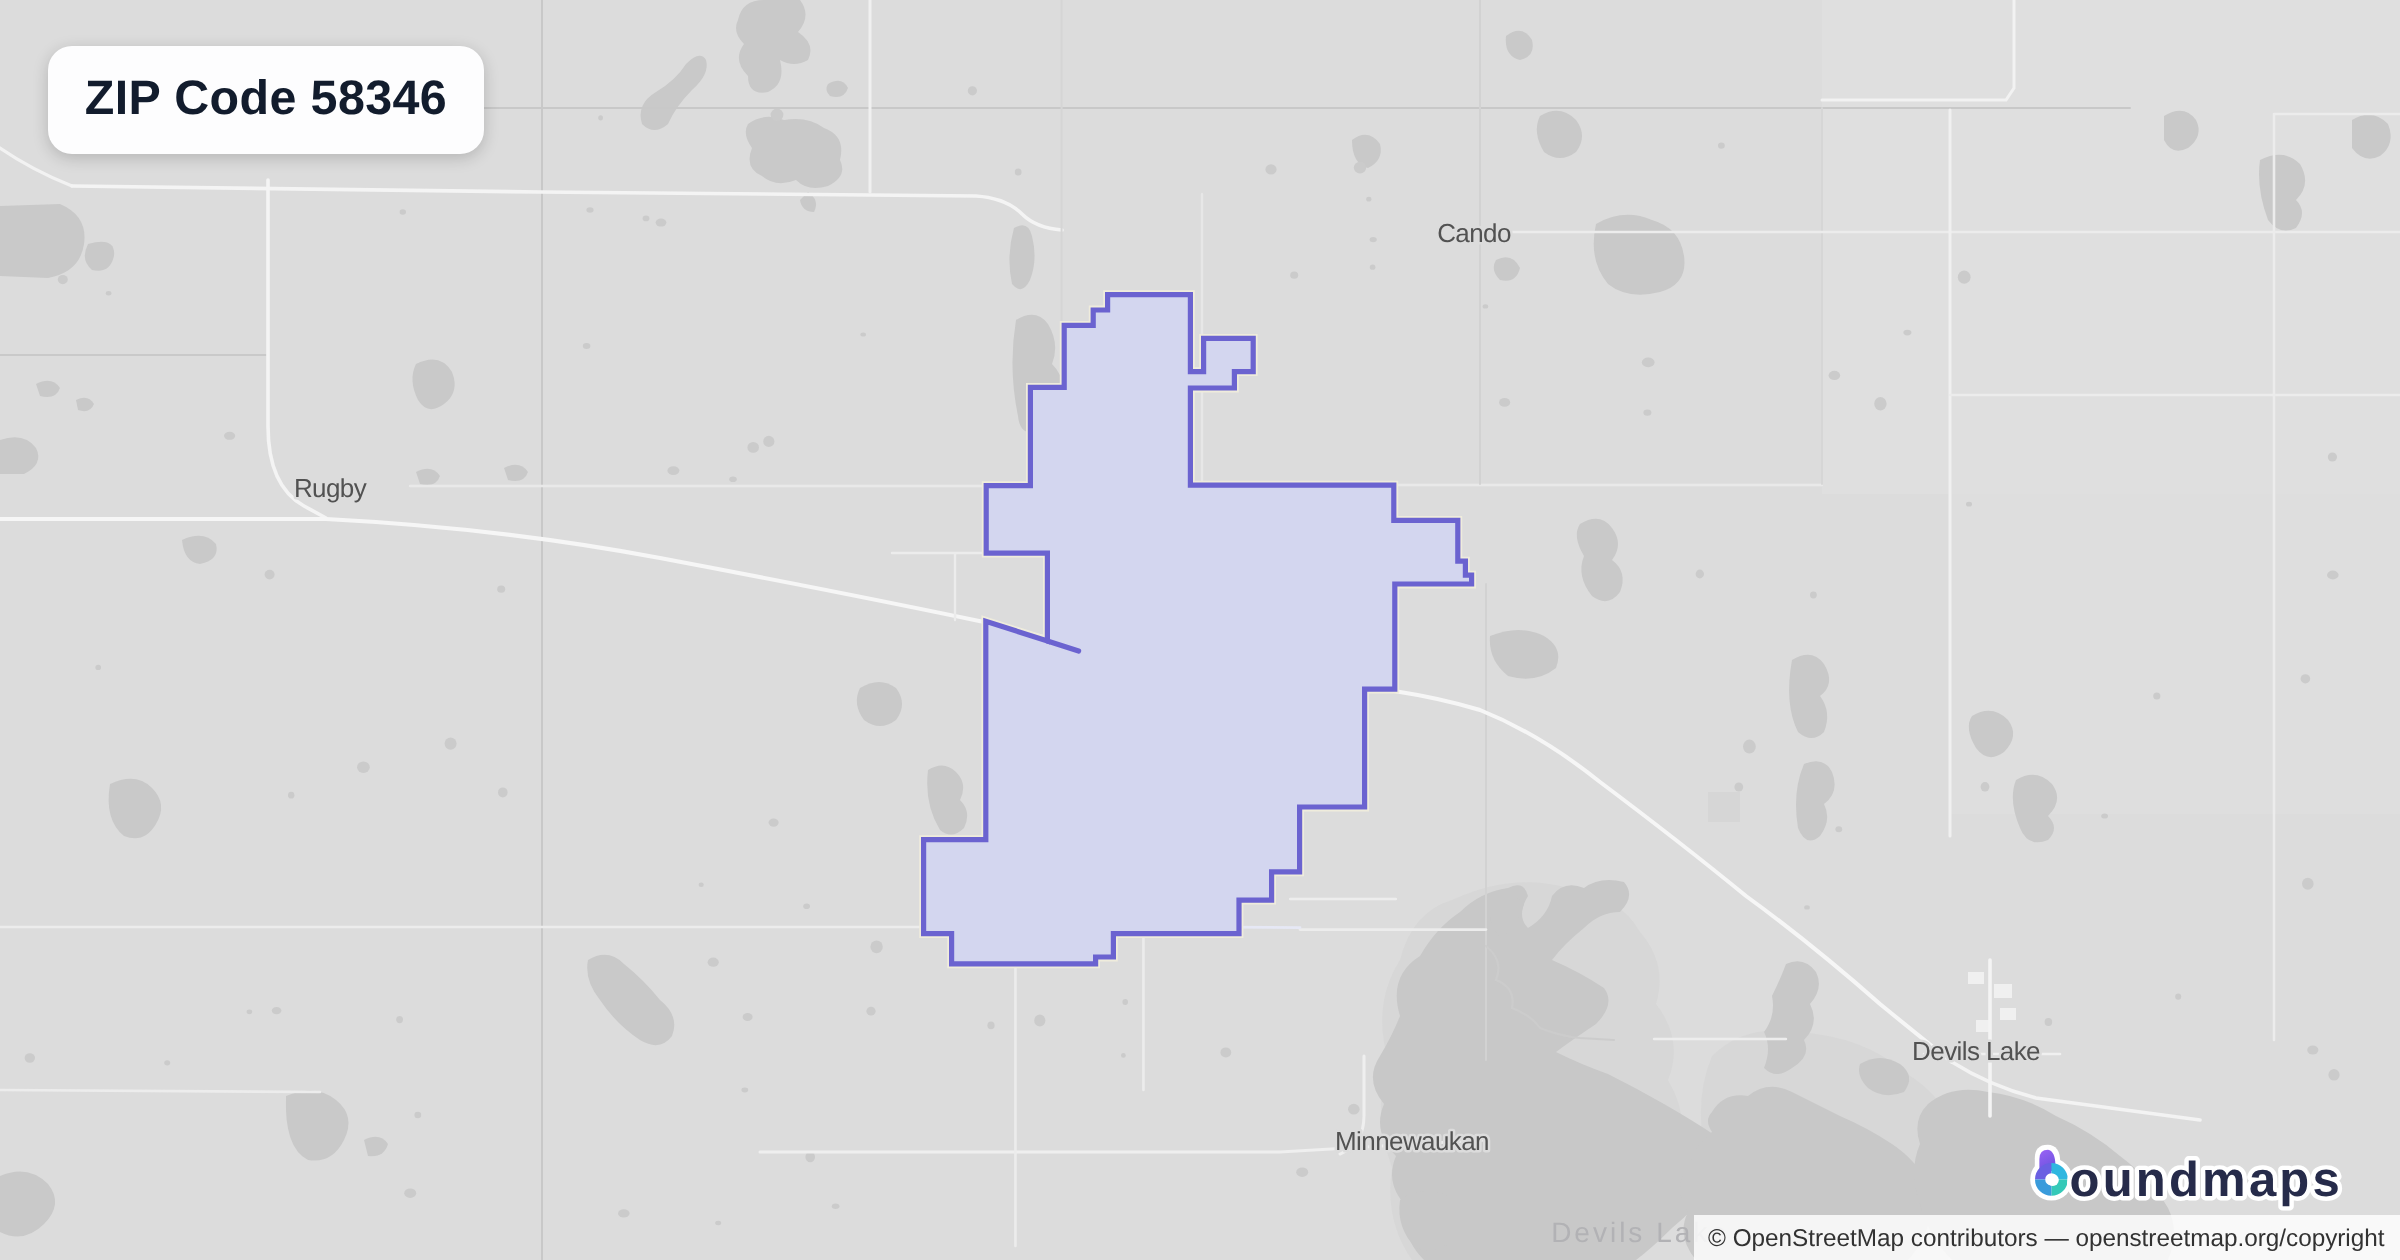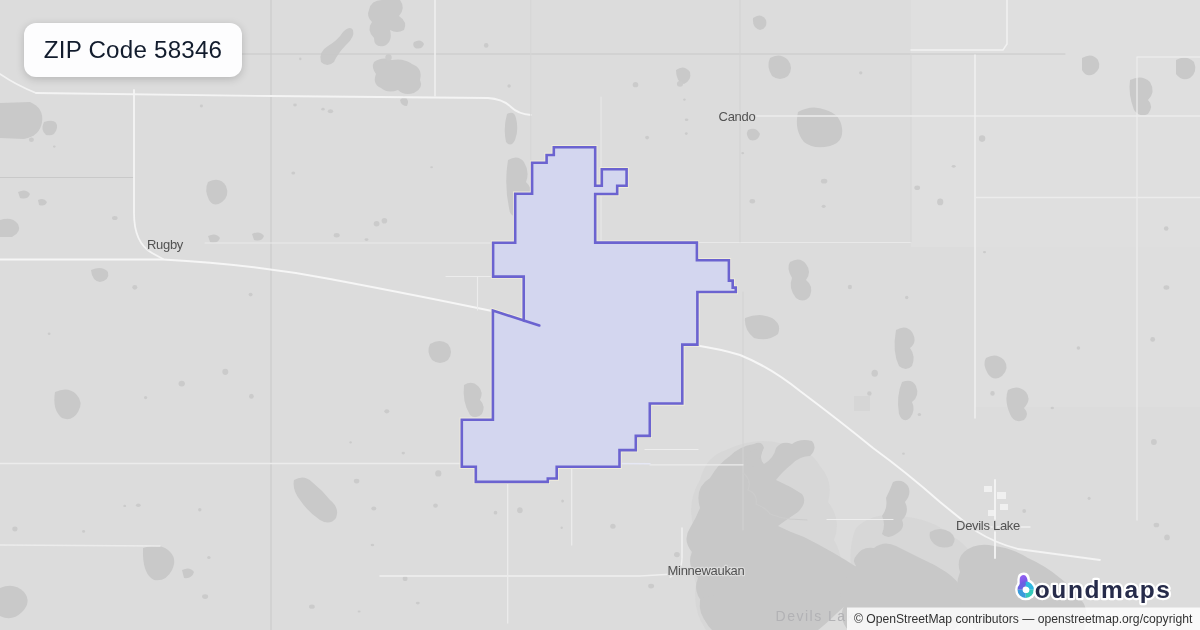--- a/index.html
+++ b/index.html
@@ -1,20 +1,20 @@
 <!DOCTYPE html>
 <html><head>
 <meta charset="utf-8">
 <style>
   html,body{margin:0;padding:0;}
   body{width:1200px;height:630px;overflow:hidden;font-family:"Liberation Sans",sans-serif;}
   #map{position:relative;width:1200px;height:630px;background:#dcdcdc;}
   svg{position:absolute;top:0;left:0;}
   .badge{position:absolute;left:24px;top:23px;width:218px;height:54px;background:#fdfdfe;border-radius:12px;box-shadow:0 2px 8px rgba(0,0,0,0.18);display:flex;align-items:center;justify-content:center;}
-  .badge span{font-size:24.2px;font-weight:normal;color:#121c2d;letter-spacing:0.2px;}
+  .badge span{font-size:24.2px;font-weight:bold;color:#121c2d;letter-spacing:0.2px;}
 </style>
 </head>
 <body>
 <div id="map">
 <svg width="1200" height="630" viewBox="0 0 1200 630">
 
 <rect x="0" y="0" width="1200" height="630" fill="#dcdcdc"></rect>
 
 <rect x="911" y="0" width="289" height="247" fill="#dfdfdf"></rect>
 

